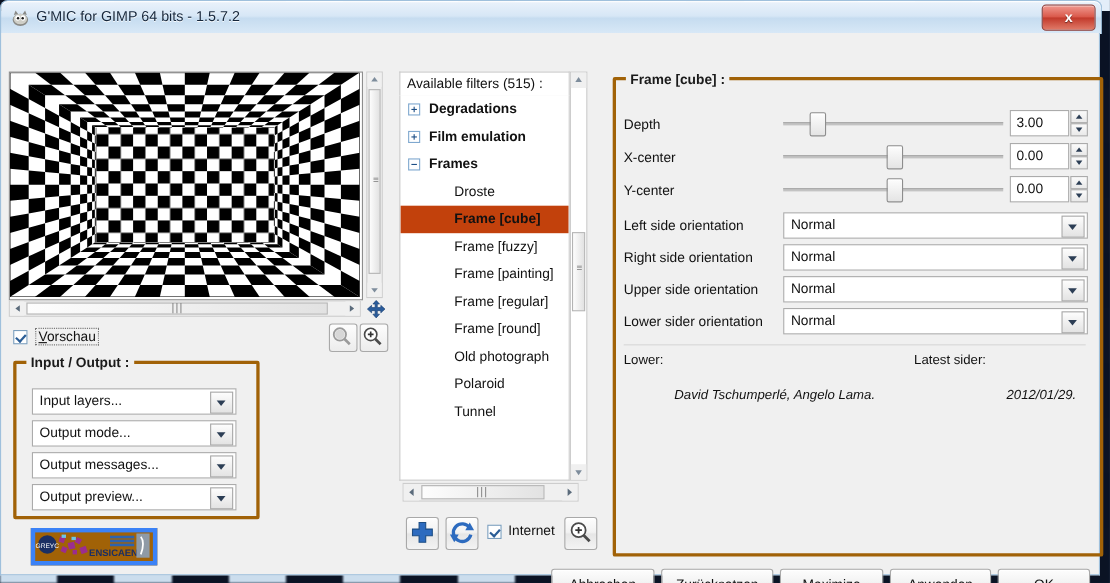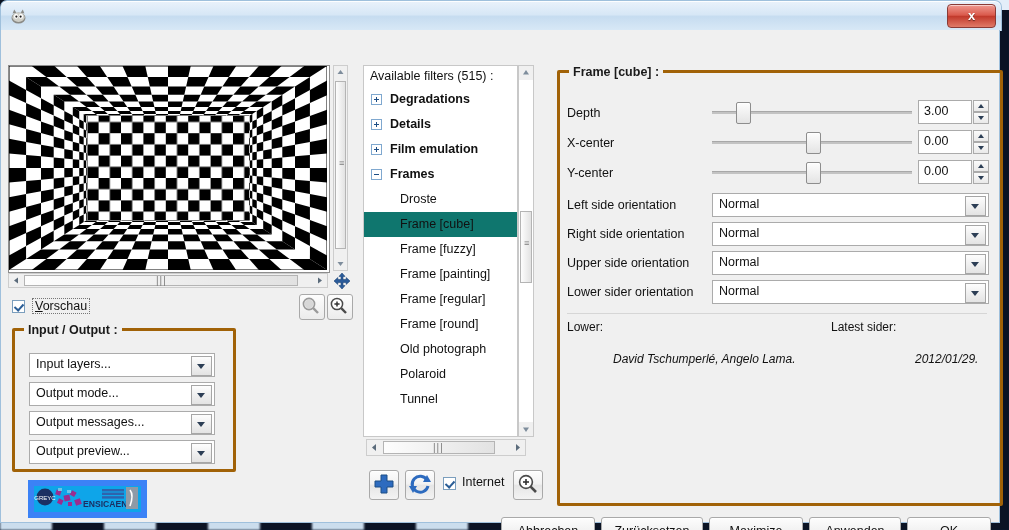--- a/index.html
+++ b/index.html
@@ -88,22 +88,22 @@
     background:linear-gradient(180deg,#fdfdfd,#ececec);cursor:pointer;}
   
   #filterpanel{position:absolute;left:362px;top:35px;width:172px;height:394px;}
   #filterhead{position:absolute;left:0;top:0;width:155px;height:22px;background:#fff;
     border:1px solid #c8c8c8;border-bottom:none;box-sizing:border-box;}
   #filterhead span{position:absolute;left:6px;top:3px;font-size:12.5px;}
   #filterlist{position:absolute;left:0;top:22px;width:155px;height:350px;background:#fff;
     border:1px solid #c8c8c8;border-top:none;box-sizing:border-box;overflow:hidden;}
   .trow{position:relative;height:25px;line-height:25px;font-size:12.5px;white-space:nowrap;}
   .trow.cat{font-weight:bold;padding-left:26px;}
-  .trow.leaf{padding-left:36px;}
-  .trow.sel{background:#0f766e;}
+  .trow.leaf{padding-left:49px;}
+  .trow.sel{background:#c2410c;font-weight:bold;}
   .exp{position:absolute;left:7px;top:7px;width:11px;height:11px;background:#fff;
     border:1px solid #7fa8cf;box-sizing:border-box;}
   .exp:before{content:"";position:absolute;left:2px;top:4px;width:5px;height:1px;background:#1d4e85;}
   .exp.plus:after{content:"";position:absolute;left:4px;top:2px;width:1px;height:5px;background:#1d4e85;}
   #tree-vscroll{position:absolute;left:155px;top:0;width:16px;height:372px;background:#fff;border:1px solid #c8c8c8;box-sizing:border-box;}
   #tree-hscroll{position:absolute;left:3px;top:374px;width:160px;height:17px;background:#f0f0f0;border:1px solid #cdcdcd;box-sizing:border-box;}
   
   #parampanel{position:absolute;left:556px;top:40px;width:440px;height:430px;}
   #authorline{position:absolute;left:7px;top:240px;width:420px;border-top:1px solid #d6d6d6;}
   #authorline .al{position:absolute;top:6px;font-size:12px;white-space:nowrap;}
@@ -123,20 +123,21 @@
     <svg class="ico" viewBox="0 0 17 17">
       <ellipse cx="8.5" cy="10" rx="7" ry="5.6" fill="#8a8a86"></ellipse>
       <ellipse cx="8.5" cy="9.2" rx="6.1" ry="4.8" fill="#cfcfc8"></ellipse>
       <path d="M2.6 5.6 L4.2 1.6 L6.4 4.8 Z" fill="#8a8a86"></path>
       <path d="M14.4 5.6 L12.8 1.6 L10.6 4.8 Z" fill="#8a8a86"></path>
       <ellipse cx="6.1" cy="8.3" rx="2.1" ry="2.5" fill="#fff"></ellipse>
       <ellipse cx="10.9" cy="8.3" rx="2.1" ry="2.5" fill="#fff"></ellipse>
       <circle cx="6.4" cy="8.6" r="1.1" fill="#1b1b1b"></circle>
       <circle cx="10.6" cy="8.6" r="1.1" fill="#1b1b1b"></circle>
     </svg>
+    <div class="tt">G'MIC for GIMP 64 bits - 1.5.7.2</div>
     <div id="closebtn">x</div>
   </div>
 
   <div id="clientarea">
 
     <div id="preview">
       <svg width="318" height="204" viewBox="0 0 318 204">
         <defs>
 
           <pattern id="chk" width="22.4" height="22.4" patternUnits="userSpaceOnUse">
@@ -498,21 +499,21 @@
       <div class="combo" style="position:absolute;left:14px;top:80px;width:186px;">
         <span class="ctext">Output messages...</span>
         <span class="carrow"></span>
       </div>
       <div class="combo" style="position:absolute;left:14px;top:109px;width:186px;">
         <span class="ctext">Output preview...</span>
         <span class="carrow"></span>
       </div>
     </div>
 
-    <div style="position:absolute;left:27px;top:450px;width:107px;height:26px;background:#0ea5e9;border:6px solid #3b82f6;">
+    <div style="position:absolute;left:27px;top:450px;width:107px;height:26px;background:#a16207;border:4px solid #3b82f6;">
       <svg width="105" height="24" viewBox="0 0 105 24">
         <circle cx="11" cy="11" r="8.4" fill="#1b2f63"></circle>
         <text x="11" y="14" font-size="6" fill="#fff" text-anchor="middle" font-family="Liberation Sans, sans-serif">GREYC</text>
         <g fill="#9b2d8f">
           <rect x="22" y="4" width="5" height="5" transform="rotate(18 24 6)"></rect>
           <rect x="30" y="9" width="6" height="6" transform="rotate(-12 33 12)"></rect>
           <rect x="24" y="13" width="5" height="5" transform="rotate(25 26 15)"></rect>
           <rect x="37" y="5" width="5" height="5" transform="rotate(30 39 7)"></rect>
           <rect x="41" y="13" width="6" height="6" transform="rotate(-20 44 16)"></rect>
           <rect x="34" y="16" width="4" height="4"></rect>
@@ -531,21 +532,20 @@
         <path d="M96 4 q4 5 0 16" stroke="#fff" stroke-width="1.6" fill="none"></path>
       </svg>
     </div>
 
     <div id="filterpanel">
       <div id="filterhead">
         <span>Available filters (515) :</span>
       </div>
       <div id="filterlist">
           <div class="trow cat"><span class="exp plus"></span><span>Degradations</span></div>
-          <div class="trow cat"><span class="exp plus"></span><span>Details</span></div>
           <div class="trow cat"><span class="exp plus"></span><span>Film emulation</span></div>
           <div class="trow cat"><span class="exp"></span><span>Frames</span></div>
           <div class="trow leaf"><span>Droste</span></div>
           <div class="trow leaf sel"><span>Frame [cube]</span></div>
           <div class="trow leaf"><span>Frame [fuzzy]</span></div>
           <div class="trow leaf"><span>Frame [painting]</span></div>
           <div class="trow leaf"><span>Frame [regular]</span></div>
           <div class="trow leaf"><span>Frame [round]</span></div>
           <div class="trow leaf"><span>Old photograph</span></div>
           <div class="trow leaf"><span>Polaroid</span></div>

